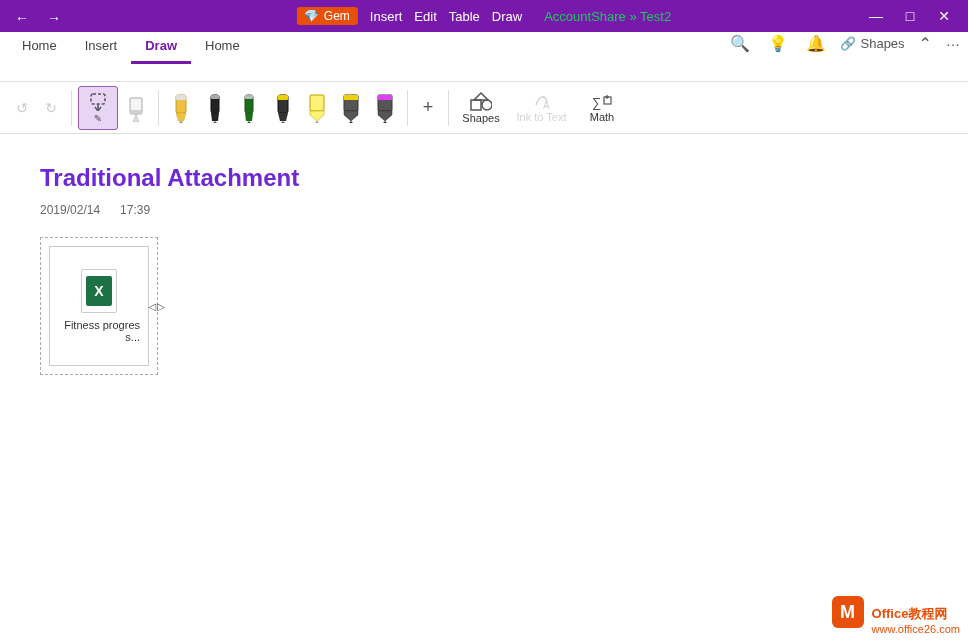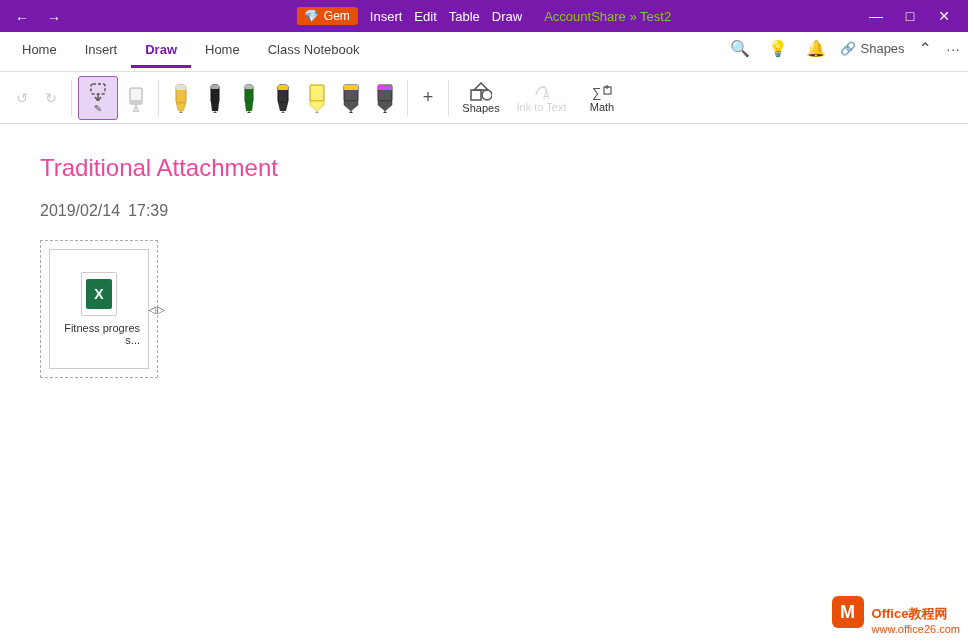--- a/index.html
+++ b/index.html
@@ -34,25 +34,25 @@
     .title-menu span { color: #fff; font-size: 13px; padding: 0 6px; cursor: pointer; }
     .title-bar-right { display: flex; align-items: center; gap: 2px; margin-left: auto; }
     .win-btn {
       width: 32px; height: 28px;
       display: flex; align-items: center; justify-content: center;
       color: #fff; border: none; background: transparent; cursor: pointer; font-size: 14px;
     }
 
     
     .tabs-bar {
-      height: 40px;
+      height: 50px;
       background: #fff;
       border-bottom: 1px solid #e0e0e0;
       display: flex;
-      align-items: center;
+      align-items: flex-start;
       padding: 0 8px;
     }
     .tab-item {
       padding: 6px 14px 8px;
       font-size: 13px; color: #444;
       cursor: pointer; border-bottom: 3px solid transparent;
       white-space: nowrap;
     }
     .tab-item.active { color: #7719aa; border-bottom: 3px solid #7719aa; font-weight: 600; }
     .tabs-right { margin-left: auto; display: flex; align-items: center; gap: 10px; padding-bottom: 6px; }
@@ -78,22 +78,22 @@
     }
     .tool-separator { width: 1px; height: 36px; background: #ddd; margin: 0 4px; }
 
     
     .content-area {
       background: #fff;
       flex: 1;
       padding: 30px 40px;
       overflow: auto;
     }
-    .page-title { font-size: 24px; font-weight: 400; color: #ec4899; margin-bottom: 20px; }
-    .page-meta { font-size: 16px; color: #666; display: flex; gap: 8px; margin-bottom: 20px; }
+    .page-title { font-size: 24px; font-weight: 700; color: #6d28d9; margin-bottom: 11px; }
+    .page-meta { font-size: 12px; color: #666; display: flex; gap: 20px; margin-bottom: 20px; }
 
     
     .attachment-container {
       border: 1px dashed #aaa;
       display: inline-block;
       padding: 8px;
       position: relative;
     }
     .attachment-resize-handle {
       position: absolute; top: 50%; right: -8px; transform: translateY(-50%);
@@ -179,35 +179,34 @@
       <button class="gem-btn">
         <span>💎</span>
         <span>Gem</span>
       </button>
       <div class="title-menu">
         <span>Insert</span>
         <span>Edit</span>
         <span>Table</span>
         <span>Draw</span>
       </div>
-      <span style="color:#84cc16;font-size:13px;margin-left:10px;">AccountShare » Test2</span>
+      <span style="color:#22c55e;font-size:13px;margin-left:10px;">AccountShare » Test2</span>
     </div>
     <div class="title-bar-right">
       <button class="win-btn">—</button>
       <button class="win-btn">□</button>
       <button class="win-btn close">✕</button>
     </div>
   </div>
 
   <div class="tabs-bar">
     <div class="tab-item">Home</div>
     <div class="tab-item">Insert</div>
     <div class="tab-item active">Draw</div>
     <div class="tab-item">Home</div>
-    <div class="tab-item">Class Notebook</div>
     <div class="tabs-right">
       <span class="tabs-right-icon">🔍</span>
       <span class="tabs-right-icon">💡</span>
       <span class="tabs-right-icon">🔔</span>
       <div class="tabs-right-share">
         <span>🔗</span>
         <span>Shapes</span>
       </div>
       <span class="tabs-right-icon">⌃</span>
       <span class="tabs-more">···</span>

